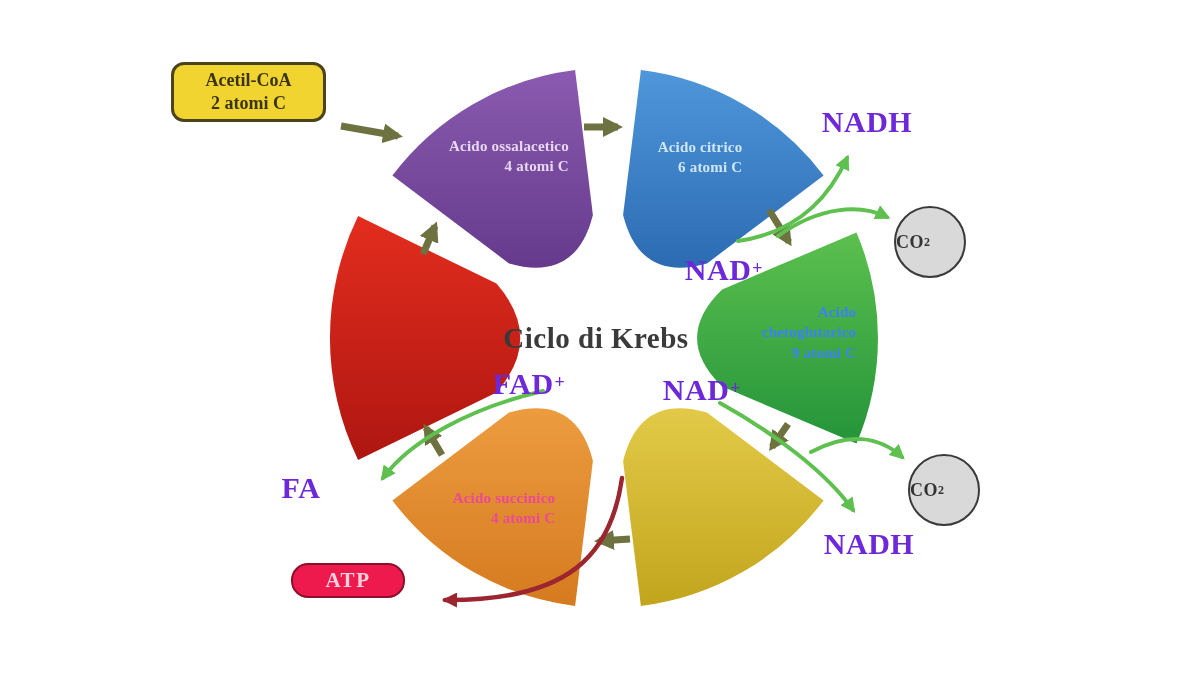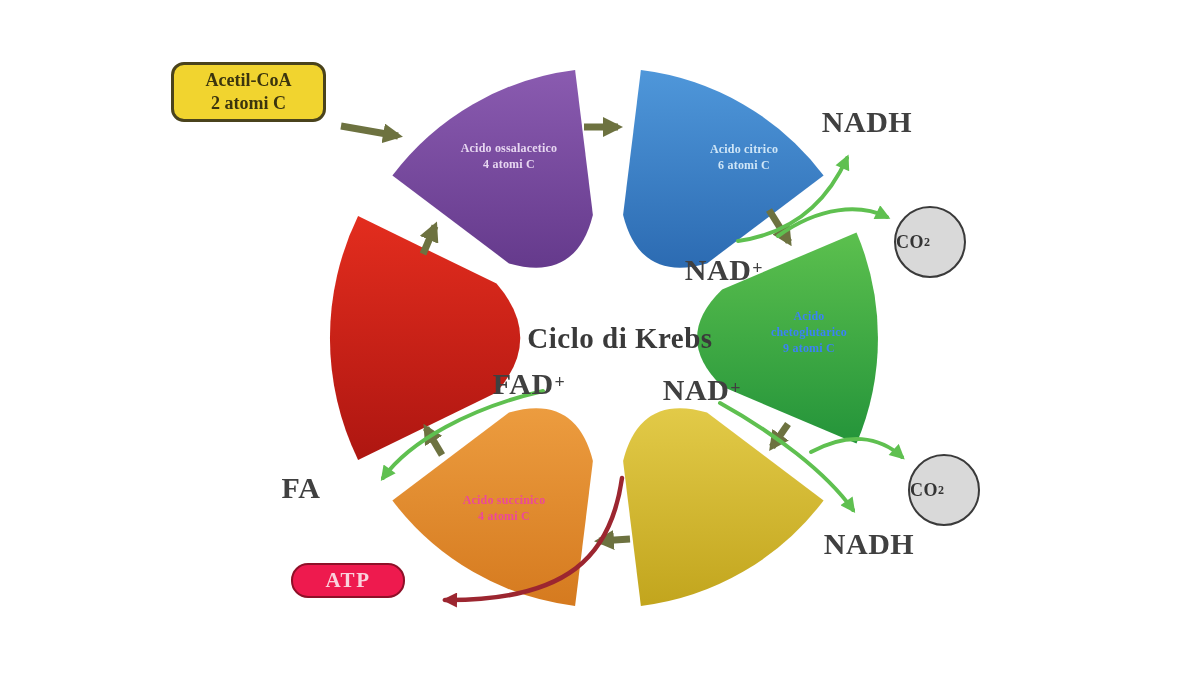--- a/index.html
+++ b/index.html
@@ -8,40 +8,40 @@
     font-family:Liberation Serif, serif;
     margin-left:8px;
   }
   .stage svg{position:absolute;left:0;top:0;}
 
   
   .abs{position:absolute;transform:translate(-50%,-50%);white-space:nowrap;}
 
   
   .biglabel{
-    font-size:30px;font-weight:700;color:#404040;letter-spacing:.5px;line-height:1;
+    font-size:30px;font-weight:700;color:#6d28d9;letter-spacing:.5px;line-height:1;
   }
   .biglabel sup{font-size:18px;font-weight:700;vertical-align:6px;margin-left:1px;}
   .lbl-nadh-top{left:859px;top:122px;}
   .lbl-nad-top{left:716px;top:270px;}
   .lbl-nad-mid{left:694px;top:390px;}
   .lbl-fad{left:521px;top:384px;}
   .lbl-fa{left:293px;top:488px;}
   .lbl-nadh-bottom{left:861px;top:544px;}
 
   .center-title{
-    left:612px;top:338px;font-size:29px;font-weight:600;color:#3a3a3a;letter-spacing:.5px;
+    left:588px;top:338px;font-size:29px;font-weight:600;color:#3a3a3a;letter-spacing:.5px;
   }
 
   
   .wedge-label{
-    text-align:center;font-size:12px;font-weight:600;line-height:1.35;letter-spacing:.2px;
+    text-align:right;font-size:15px;font-weight:600;line-height:1.35;letter-spacing:.2px;
   }
   .wl-0{left:501px;top:156px;color:#e7d7f1;}
-  .wl-1{left:736px;top:157px;color:#cfe6f7;}
+  .wl-1{left:692px;top:157px;color:#cfe6f7;}
   .wl-2{left:801px;top:332px;color:#3b82f6;}
   .wl-3{left:704px;top:515px;color:#f7efc3;}
   .wl-4{left:496px;top:508px;color:#ec4899;}
 
   
   .acetyl-box{
     position:absolute;left:163px;top:62px;width:155px;height:60px;
     background:var(--acetyl_fill);border:3.5px solid var(--acetyl_border);border-radius:13px;
     display:flex;flex-direction:column;align-items:center;justify-content:center;
     font-size:18px;font-weight:700;color:#3b350e;line-height:1.3;box-sizing:border-box;

